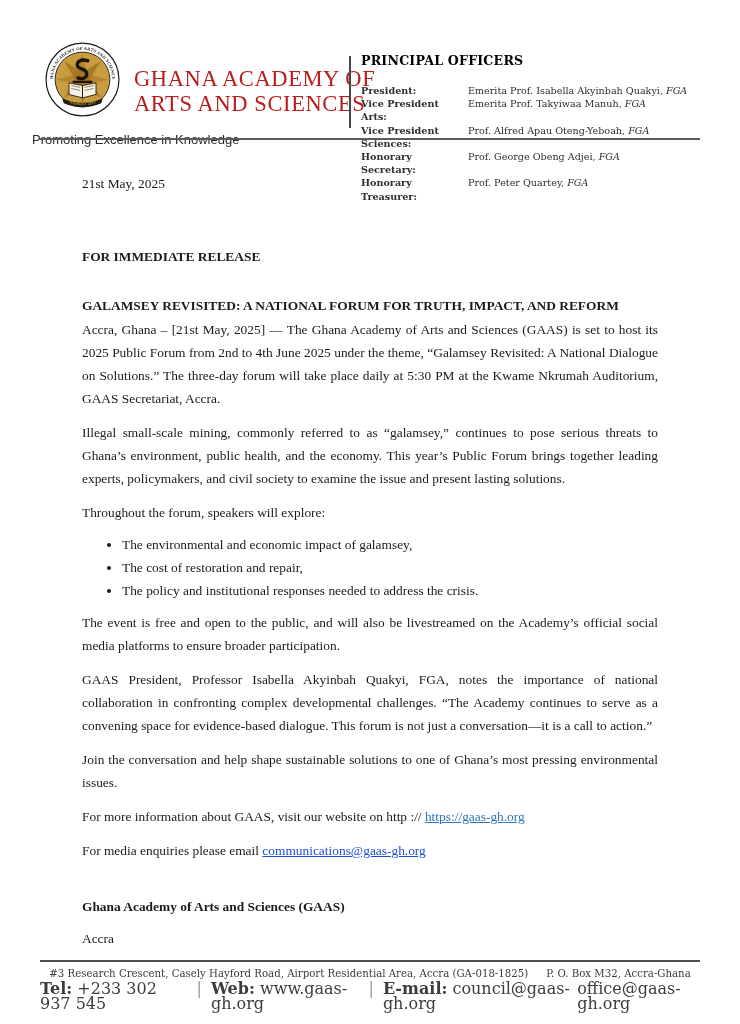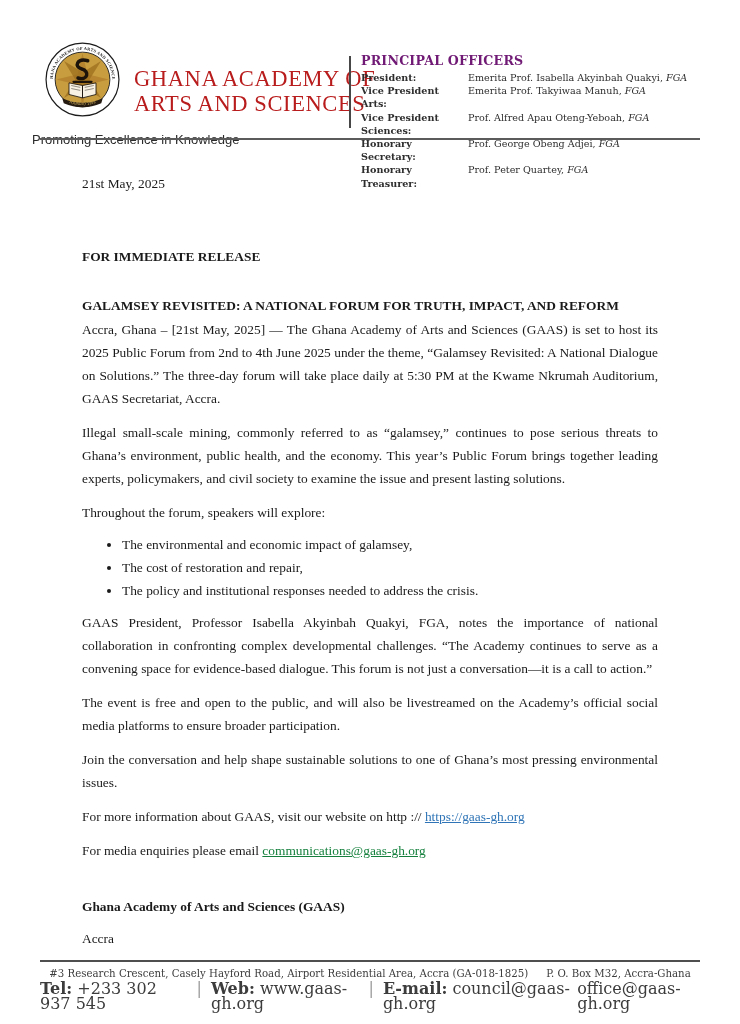--- a/index.html
+++ b/index.html
@@ -24,21 +24,21 @@
     white-space:nowrap; letter-spacing:0px;
   }
   .org-title {
     position:absolute; left:134px; top:66px;
     font-family:"Liberation Serif", serif;
     font-size:22.5px; line-height:25px; color:#b91c1c;
     letter-spacing:0.6px; white-space:nowrap;
   }
   .v-divider { position:absolute; left:349px; top:56px; width:2px; height:72px; background:#474747; }
   .officers { position:absolute; left:361px; top:53px; width:335px; font-family:"DejaVu Serif", serif; }
-  .officers-heading { font-size:12.6px; font-weight:bold; color:#701a75; letter-spacing:0.2px; margin-bottom:3px; }
+  .officers-heading { font-size:12.6px; font-weight:bold; color:#000000; letter-spacing:0.2px; margin-bottom:16px; }
   .officer-row { display:flex; font-size:9.6px; line-height:13.2px; color:#2e2e2e; }
   .officer-label { font-weight:bold; width:107px; flex:0 0 107px; }
   .officer-value { flex:1; white-space:nowrap; }
   .officer-value i { font-style:italic; }
   .header-rule { position:absolute; left:40px; top:138px; width:660px; height:2px; background:#5b5b5b; }
 
   
   .doc-body { position:absolute; top:141px; left:0; width:740px; padding:0 82px; }
   .doc-body p { font-size:13.4px; line-height:23px; text-align:justify; margin:0 0 11px 0; }
   .date-line { margin:31px 0 50px 0 !important; text-align:left !important; }
@@ -153,29 +153,29 @@
     <p>Illegal small-scale mining, commonly referred to as “galamsey,” continues to pose serious threats to Ghana’s environment, public health, and the economy. This year’s Public Forum brings together leading experts, policymakers, and civil society to examine the issue and present lasting solutions.</p>
 
     <p class="no-justify">Throughout the forum, speakers will explore:</p>
 
     <ul class="bullet-list">
       <li>The environmental and economic impact of galamsey,</li>
       <li>The cost of restoration and repair,</li>
       <li>The policy and institutional responses needed to address the crisis.</li>
     </ul>
 
+    <p>The event is free and open to the public, and will also be livestreamed on the Academy’s official social media platforms to ensure broader participation.</p>
+
     <p>GAAS President, Professor Isabella Akyinbah Quakyi, FGA, notes the importance of national collaboration in confronting complex developmental challenges. “The Academy continues to serve as a convening space for evidence-based dialogue. This forum is not just a conversation—it is a call to action.”</p>
-
-    <p>The event is free and open to the public, and will also be livestreamed on the Academy’s official social media platforms to ensure broader participation.</p>
 
     <p>Join the conversation and help shape sustainable solutions to one of Ghana’s most pressing environmental issues.</p>
 
     <p class="no-justify"><span>For more information about GAAS, visit our website on http :// </span><a class="doc-link" style="color:#2e74b6">https://gaas-gh.org</a></p>
 
-    <p class="no-justify"><span>For media enquiries please email </span><a class="doc-link" style="color:#15803d">communications@gaas-gh.org</a></p>
+    <p class="no-justify"><span>For media enquiries please email </span><a class="doc-link" style="color:#1d4ed8">communications@gaas-gh.org</a></p>
 
     <p class="sig-org">Ghana Academy of Arts and Sciences (GAAS)</p>
     <p class="sig-city">Accra</p>
   </main>
 
   <footer class="doc-footer">
     <div class="footer-rule"></div>
     <div class="footer-line1">
       <span>#3 Research Crescent, Casely Hayford Road, Airport Residential Area, Accra (GA-018-1825)</span>
       <span>P. O. Box M32, Accra-Ghana</span>

